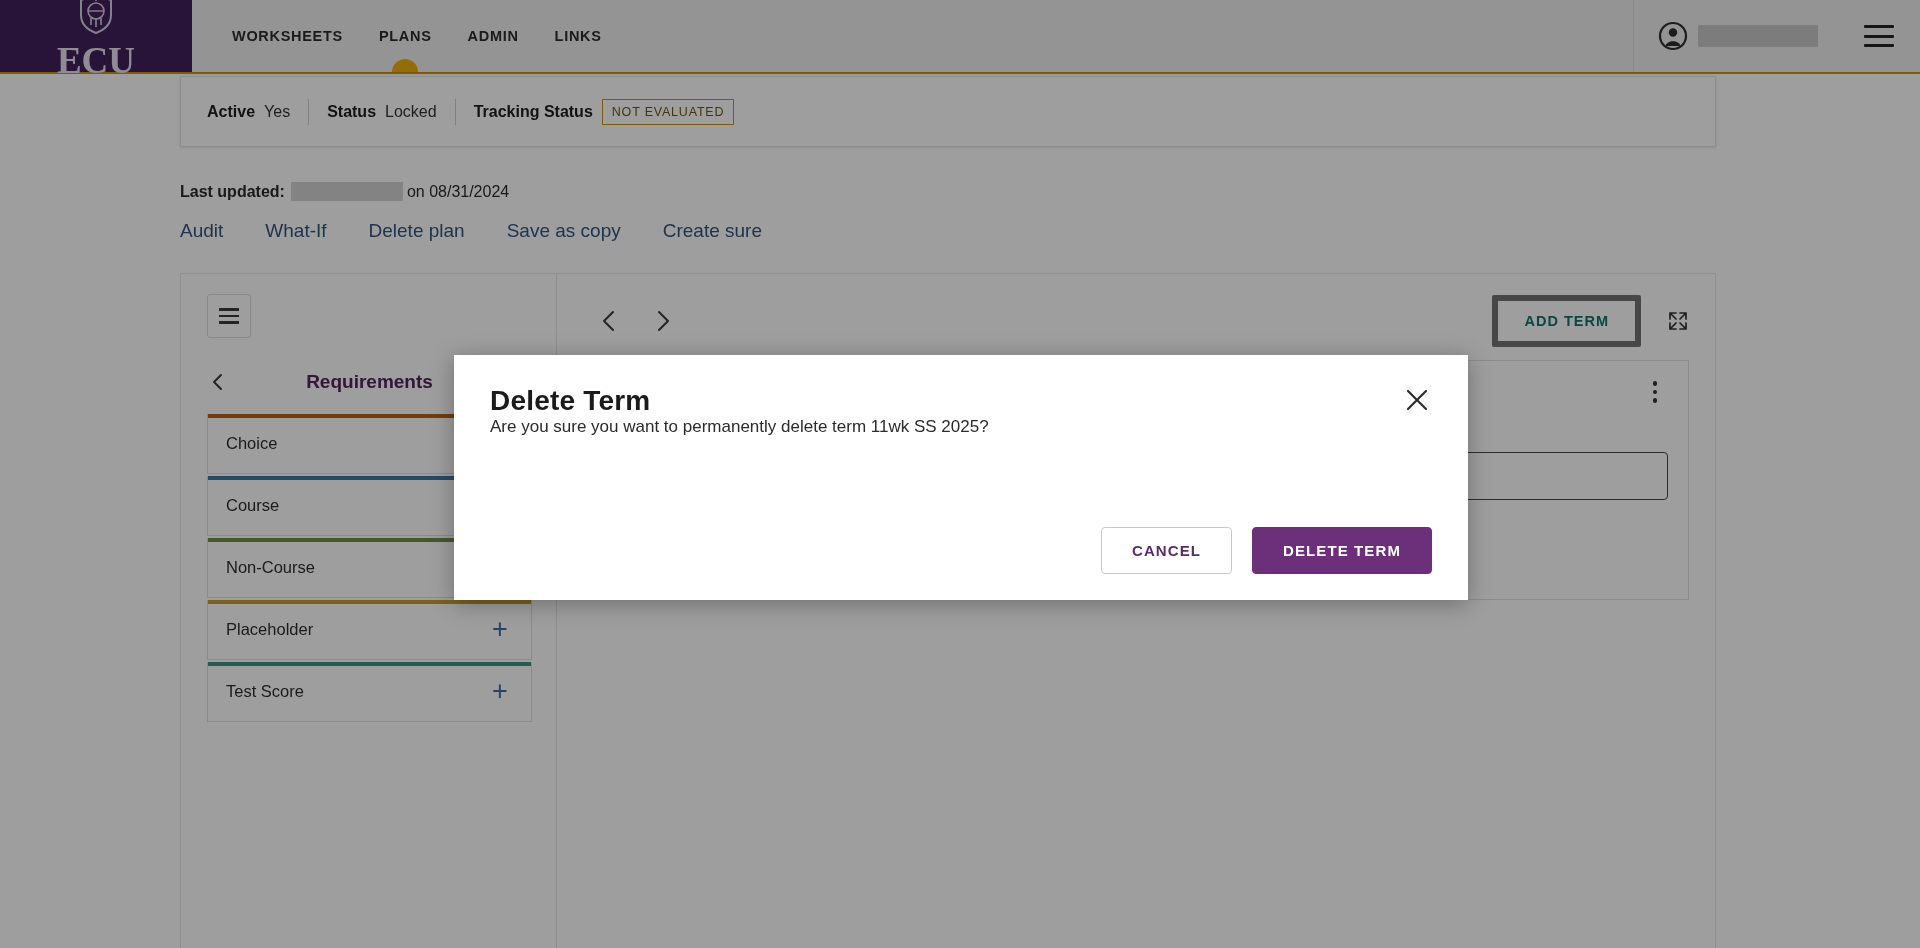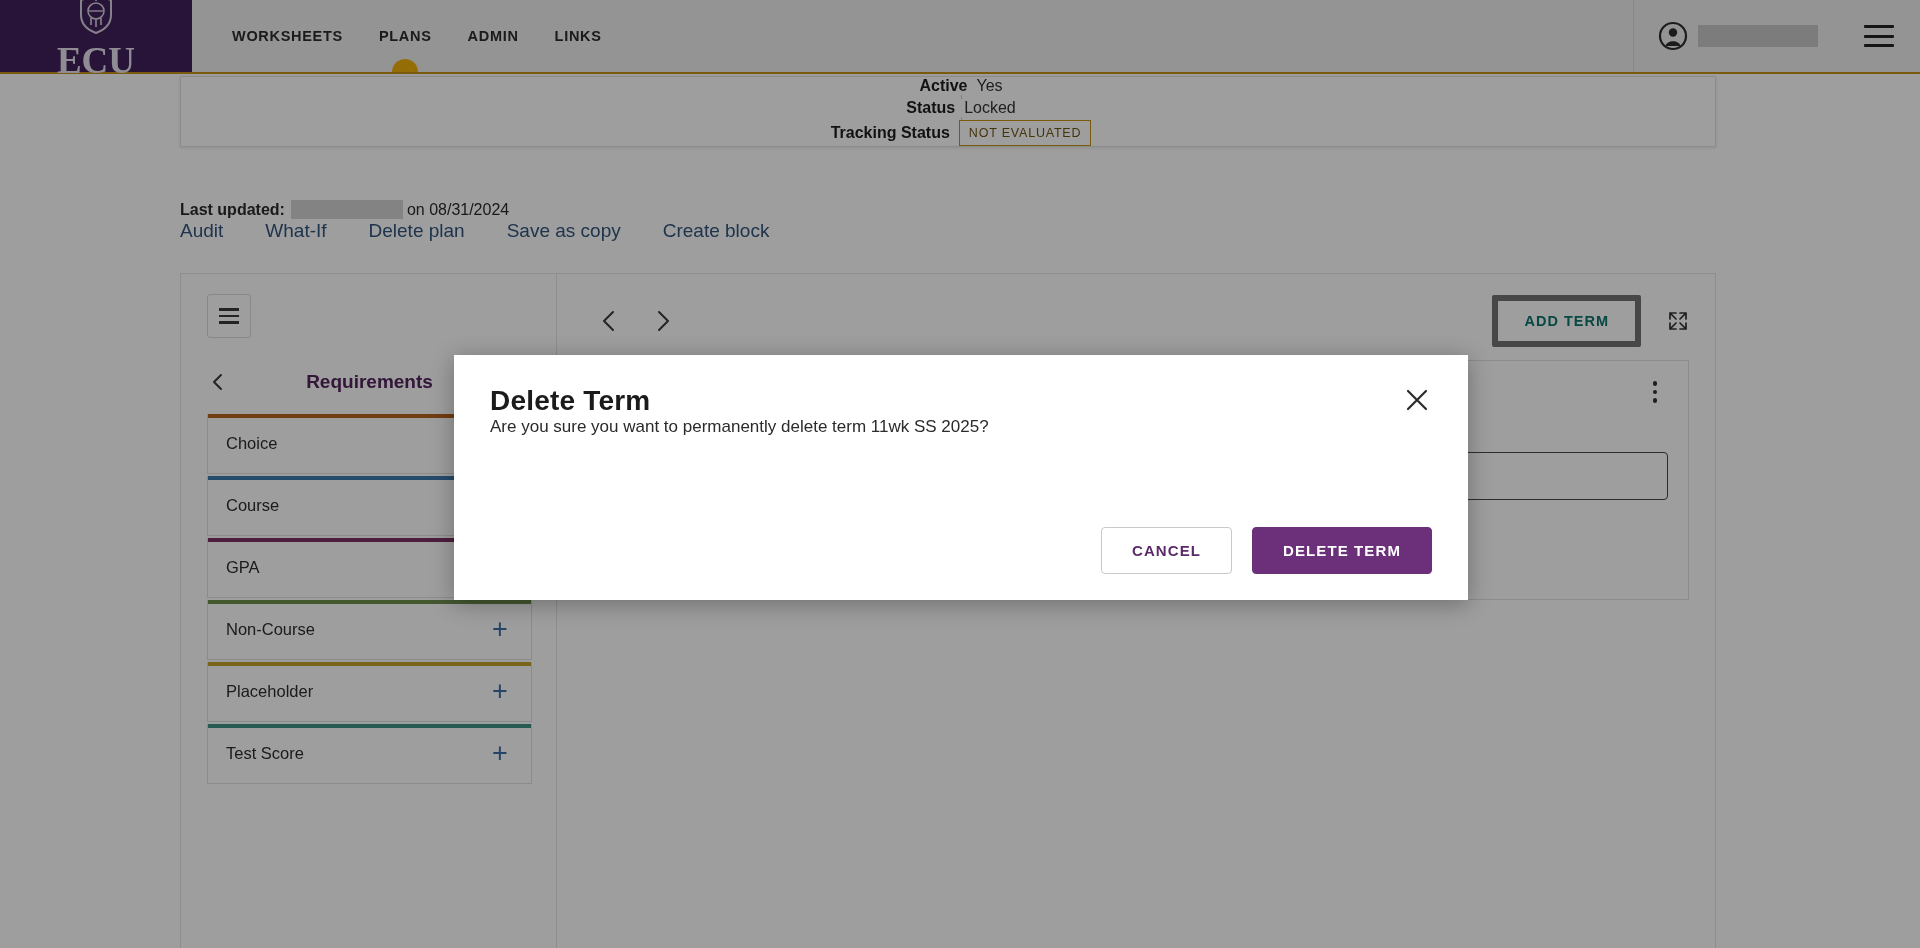--- a/index.html
+++ b/index.html
@@ -116,39 +116,38 @@
   .status-card {
     position: absolute;
     top: 76px; left: 180px;
     width: 1536px; height: 71px;
     background: #ffffff;
     border: 1px solid #e3e3e3;
     box-shadow: 0 1px 3px rgba(0,0,0,0.10);
     display: flex; align-items: center;
     padding-left: 26px;
     z-index: 3;
-    flex-direction: column;
   }
   .status-group { display: flex; align-items: center; gap: 9px; }
   .status-label { font-weight: bold; font-size: 16px; color: #1d1d1d; }
   .status-value { font-size: 16px; color: #333; }
   .vsep { width: 1px; height: 26px; background: #cfcfcf; margin: 0 18px; }
   .badge {
     border: 1px solid #c69214;
     color: #6f5511;
     font-size: 12.5px;
     letter-spacing: 0.8px;
     padding: 5px 9px;
     background: #fff;
   }
 
   
   .updated-row {
     position: absolute;
-    top: 200px; left: 180px;
+    top: 182px; left: 180px;
     display: flex; align-items: center;
     font-size: 16px; color: #2b2b2b;
     z-index: 3;
   }
   .updated-label { font-weight: bold; }
   .updated-redact {
     display: inline-block;
     width: 112px; height: 19px;
     background: #d4d4d4;
     margin: 0 4px 0 6px;
@@ -465,21 +464,21 @@
     <span class="updated-label">Last updated:</span>
     <span class="updated-redact"></span>
     <span>on 08/31/2024</span>
   </div>
 
   <div class="links-row">
     <span class="action-link">Audit</span>
     <span class="action-link">What-If</span>
     <span class="action-link">Delete plan</span>
     <span class="action-link">Save as copy</span>
-    <span class="action-link">Create block</span>
+    <span class="action-link">Create sure</span>
   </div>
 
   <div class="content-panel">
 
     <div class="req-sidebar">
       <div class="side-toggle">
         <span></span>
           <span></span>
           <span></span>
       </div>
@@ -494,23 +493,20 @@
       </div>
 
       <div class="req-card" style="--accent:#b4651d">
         <span class="req-card-label">Choice</span>
       </div>
 
       <div class="req-card" style="--accent:#3d7aab">
         <span class="req-card-label">Course</span>
       </div>
 
-      <div class="req-card" style="--accent:#7c2f63">
-        <span class="req-card-label">GPA</span>
-      </div>
 
       <div class="req-card" style="--accent:#6e8f4e">
         <span class="req-card-label">Non-Course</span>
         <span class="req-plus">+</span>
       </div>
 
       <div class="req-card" style="--accent:#c6a02a">
         <span class="req-card-label">Placeholder</span>
         <span class="req-plus">+</span>
       </div>

